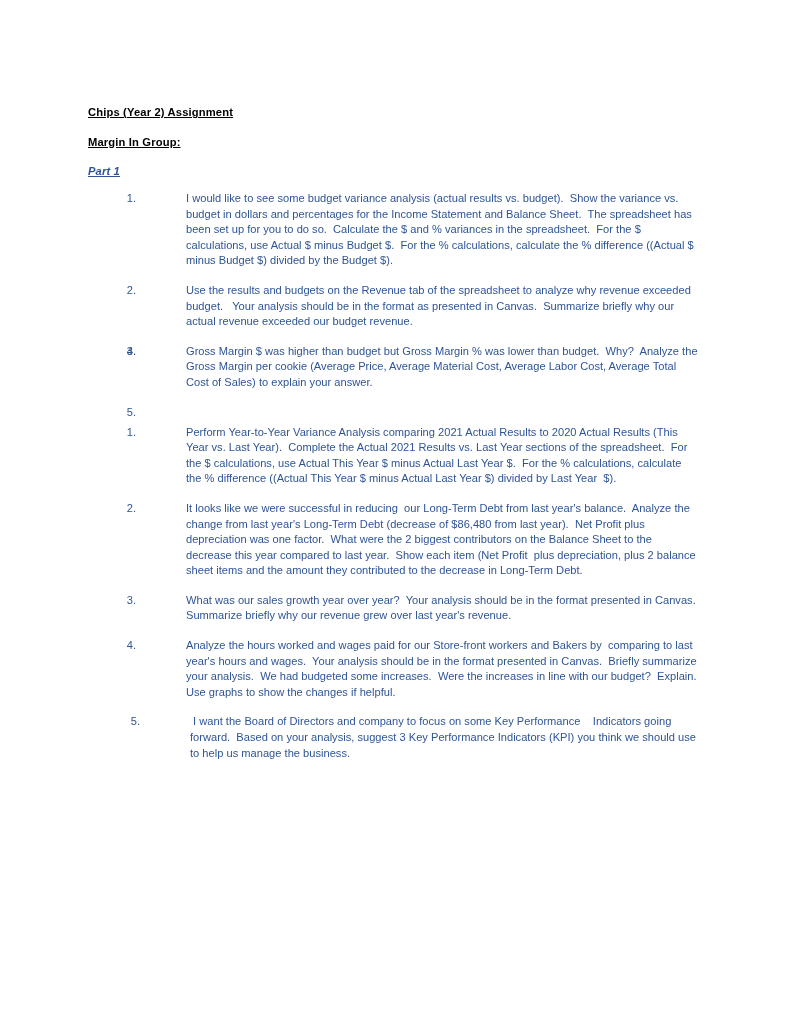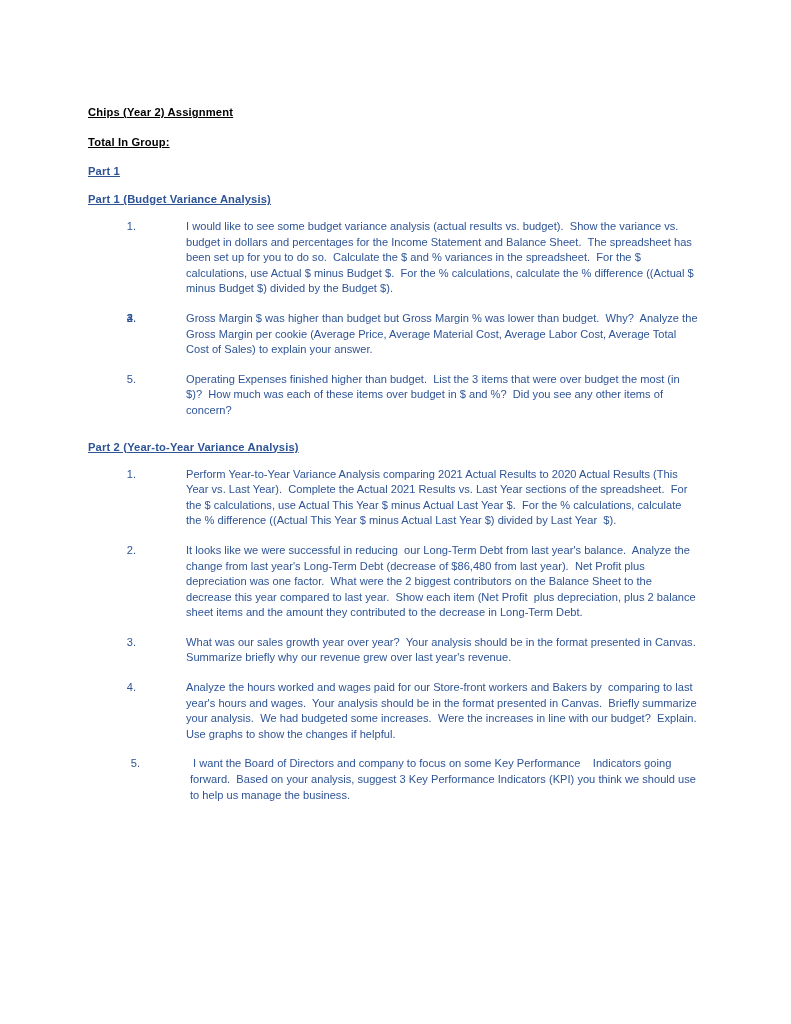--- a/index.html
+++ b/index.html
@@ -37,20 +37,21 @@
     letter-spacing: 0.15px;
     margin: 0;
   }
   .heading-row {
     margin: 0 0 14.5px 0;
     line-height: 14px;
   }
   .heading-blue {
     font-size: 11.2px;
     font-weight: bold;
+    font-style: italic;
     color: #2e5496;
     text-decoration: underline;
     display: inline-block;
     line-height: 14px;
     letter-spacing: 0.15px;
     margin: 0;
   }
   .heading-row.part-heading {
     margin: 0 0 13px 0;
   }
@@ -109,57 +110,51 @@
 <body>
 
 <div class="page">
   <div class="doc-body">
 
     <div class="heading-row">
       <span class="heading-black">Chips (Year 2) Assignment</span>
     </div>
 
     <div class="heading-row">
-      <span class="heading-black">Total In Group:</span>
+      <span class="heading-black">Margin In Group:</span>
     </div>
 
     <div class="heading-row part-heading">
       <span class="heading-blue">Part 1</span>
     </div>
 
-    <div class="heading-row part-heading">
-      <span class="heading-blue">Part 1 (Budget Variance Analysis)</span>
-    </div>
 
     <ol class="num-list part1-list list-block">
       <li>
         <span class="num">1.</span>
         <span class="txt">I would like to see some budget variance analysis (actual results vs. budget).  Show the variance vs. budget in dollars and percentages for the Income Statement and Balance Sheet.  The spreadsheet has been set up for you to do so.  Calculate the $ and % variances in the spreadsheet.  For the $ calculations, use Actual $ minus Budget $.  For the % calculations, calculate the % difference ((Actual $ minus Budget $) divided by the Budget $).</span>
       </li>
       <li>
         <span class="num">2.</span>
+        <span class="txt">Use the results and budgets on the Revenue tab of the spreadsheet to analyze why revenue exceeded budget.   Your analysis should be in the format as presented in Canvas.  Summarize briefly why our actual revenue exceeded our budget revenue.</span>
       </li>
       <li>
         <span class="num">3.</span>
       </li>
       <li>
         <span class="num">4.</span>
         <span class="txt">Gross Margin $ was higher than budget but Gross Margin % was lower than budget.  Why?  Analyze the Gross Margin per cookie (Average Price, Average Material Cost, Average Labor Cost, Average Total Cost of Sales) to explain your answer.</span>
       </li>
       <li>
         <span class="num">5.</span>
-        <span class="txt">Operating Expenses finished higher than budget.  List the 3 items that were over budget the most (in $)?  How much was each of these items over budget in $ and %?  Did you see any other items of concern?</span>
       </li>
     </ol>
 
     <div class="spacer-before-part2"></div>
 
-    <div class="heading-row part-heading">
-      <span class="heading-blue">Part 2 (Year-to-Year Variance Analysis)</span>
-    </div>
 
     <ol class="num-list part2-list list-block">
       <li>
         <span class="num">1.</span>
         <span class="txt">Perform Year-to-Year Variance Analysis comparing 2021 Actual Results to 2020 Actual Results (This Year vs. Last Year).  Complete the Actual 2021 Results vs. Last Year sections of the spreadsheet.  For the $ calculations, use Actual This Year $ minus Actual Last Year $.  For the % calculations, calculate the % difference ((Actual This Year $ minus Actual Last Year $) divided by Last Year  $).</span>
       </li>
       <li>
         <span class="num">2.</span>
         <span class="txt">It looks like we were successful in reducing  our Long-Term Debt from last year's balance.  Analyze the change from last year's Long-Term Debt (decrease of $86,480 from last year).  Net Profit plus depreciation was one factor.  What were the 2 biggest contributors on the Balance Sheet to the decrease this year compared to last year.  Show each item (Net Profit  plus depreciation, plus 2 balance sheet items and the amount they contributed to the decrease in Long-Term Debt.</span>
       </li>

